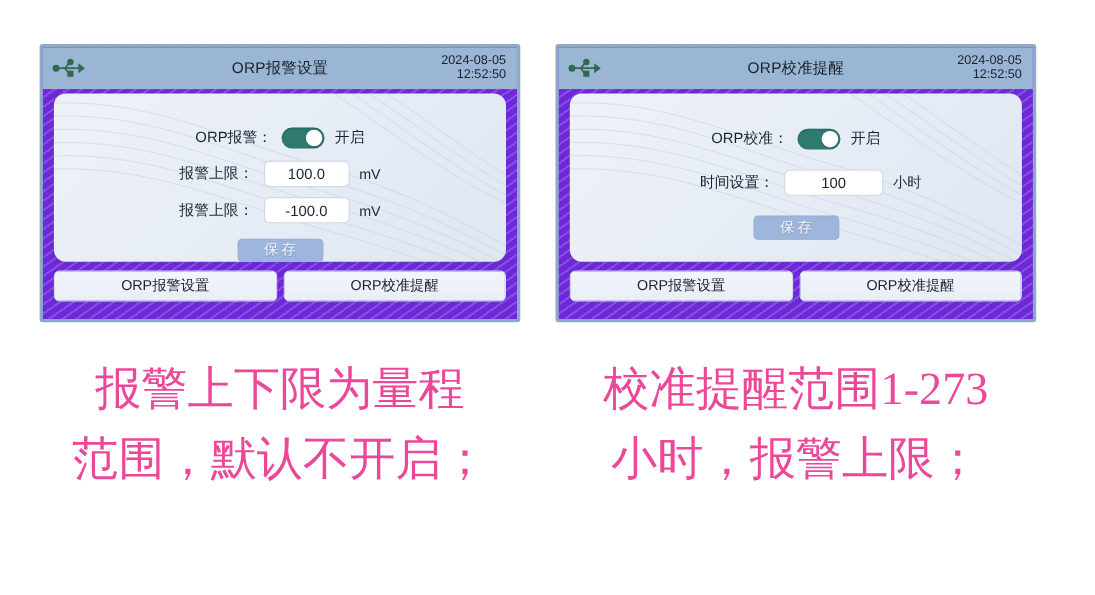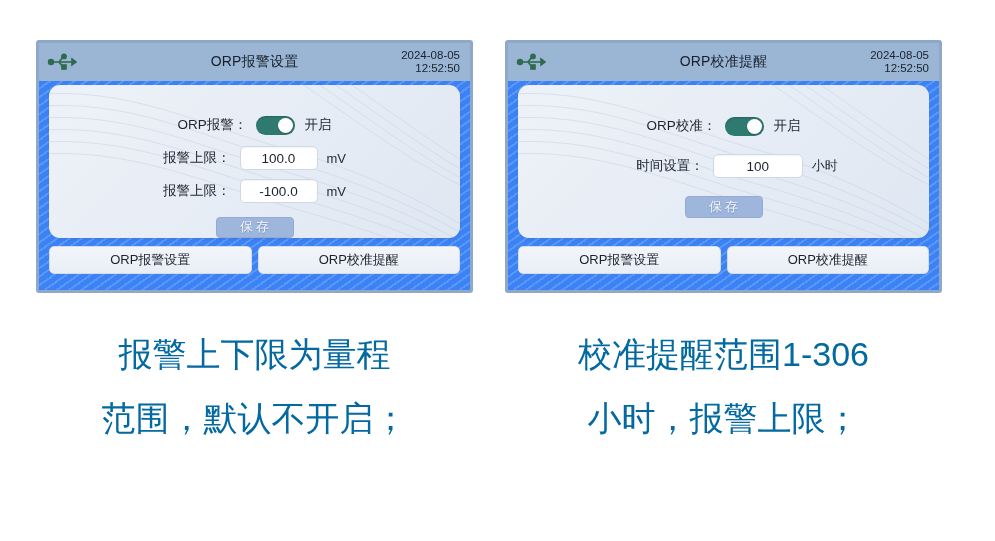--- a/index.html
+++ b/index.html
@@ -20,21 +20,21 @@
     height: 541px;
   }
 
   
   .device {
     position: absolute;
     width: 437px;
     height: 253px;
     border: 3px solid #8fa8c8;
     border-radius: 3px;
-    background: #3b82f6;
+    background: #6d28d9;
     box-sizing: border-box;
     overflow: hidden;
   }
   .device.left  { left: 36px;  top: 40px; }
   .device.right { left: 505px; top: 40px; }
 
   
   .device-bg {
     position: absolute;
     inset: 0;
@@ -224,24 +224,24 @@
     color: #1a222d;
     box-sizing: border-box;
   }
 
   
   .caption {
     position: absolute;
     top: 322px;
     width: 437px;
     text-align: center;
-    font-size: 34px;
+    font-size: 42px;
     line-height: 64px;
-    color: #0369a1;
-    font-family: Liberation Sans, sans-serif;
+    color: #ec4899;
+    font-family: Liberation Serif, serif;
     letter-spacing: 0px;
   }
   .caption.left  { left: 36px; }
   .caption.right { left: 505px; }
   .caption .line { display: block; white-space: nowrap; }
 </style>
 </head>
 <body>
 
 <div class="stage">
@@ -379,17 +379,17 @@
       <div class="tab">ORP校准提醒</div>
     </div>
   </div>
 
   <div class="caption left">
     <span class="line">报警上下限为量程</span>
     <span class="line">范围，默认不开启；</span>
   </div>
 
   <div class="caption right">
-    <span class="line">校准提醒范围1-306</span>
+    <span class="line">校准提醒范围1-273</span>
     <span class="line">小时，报警上限；</span>
   </div>
 
 </div>
 
 </body></html>

